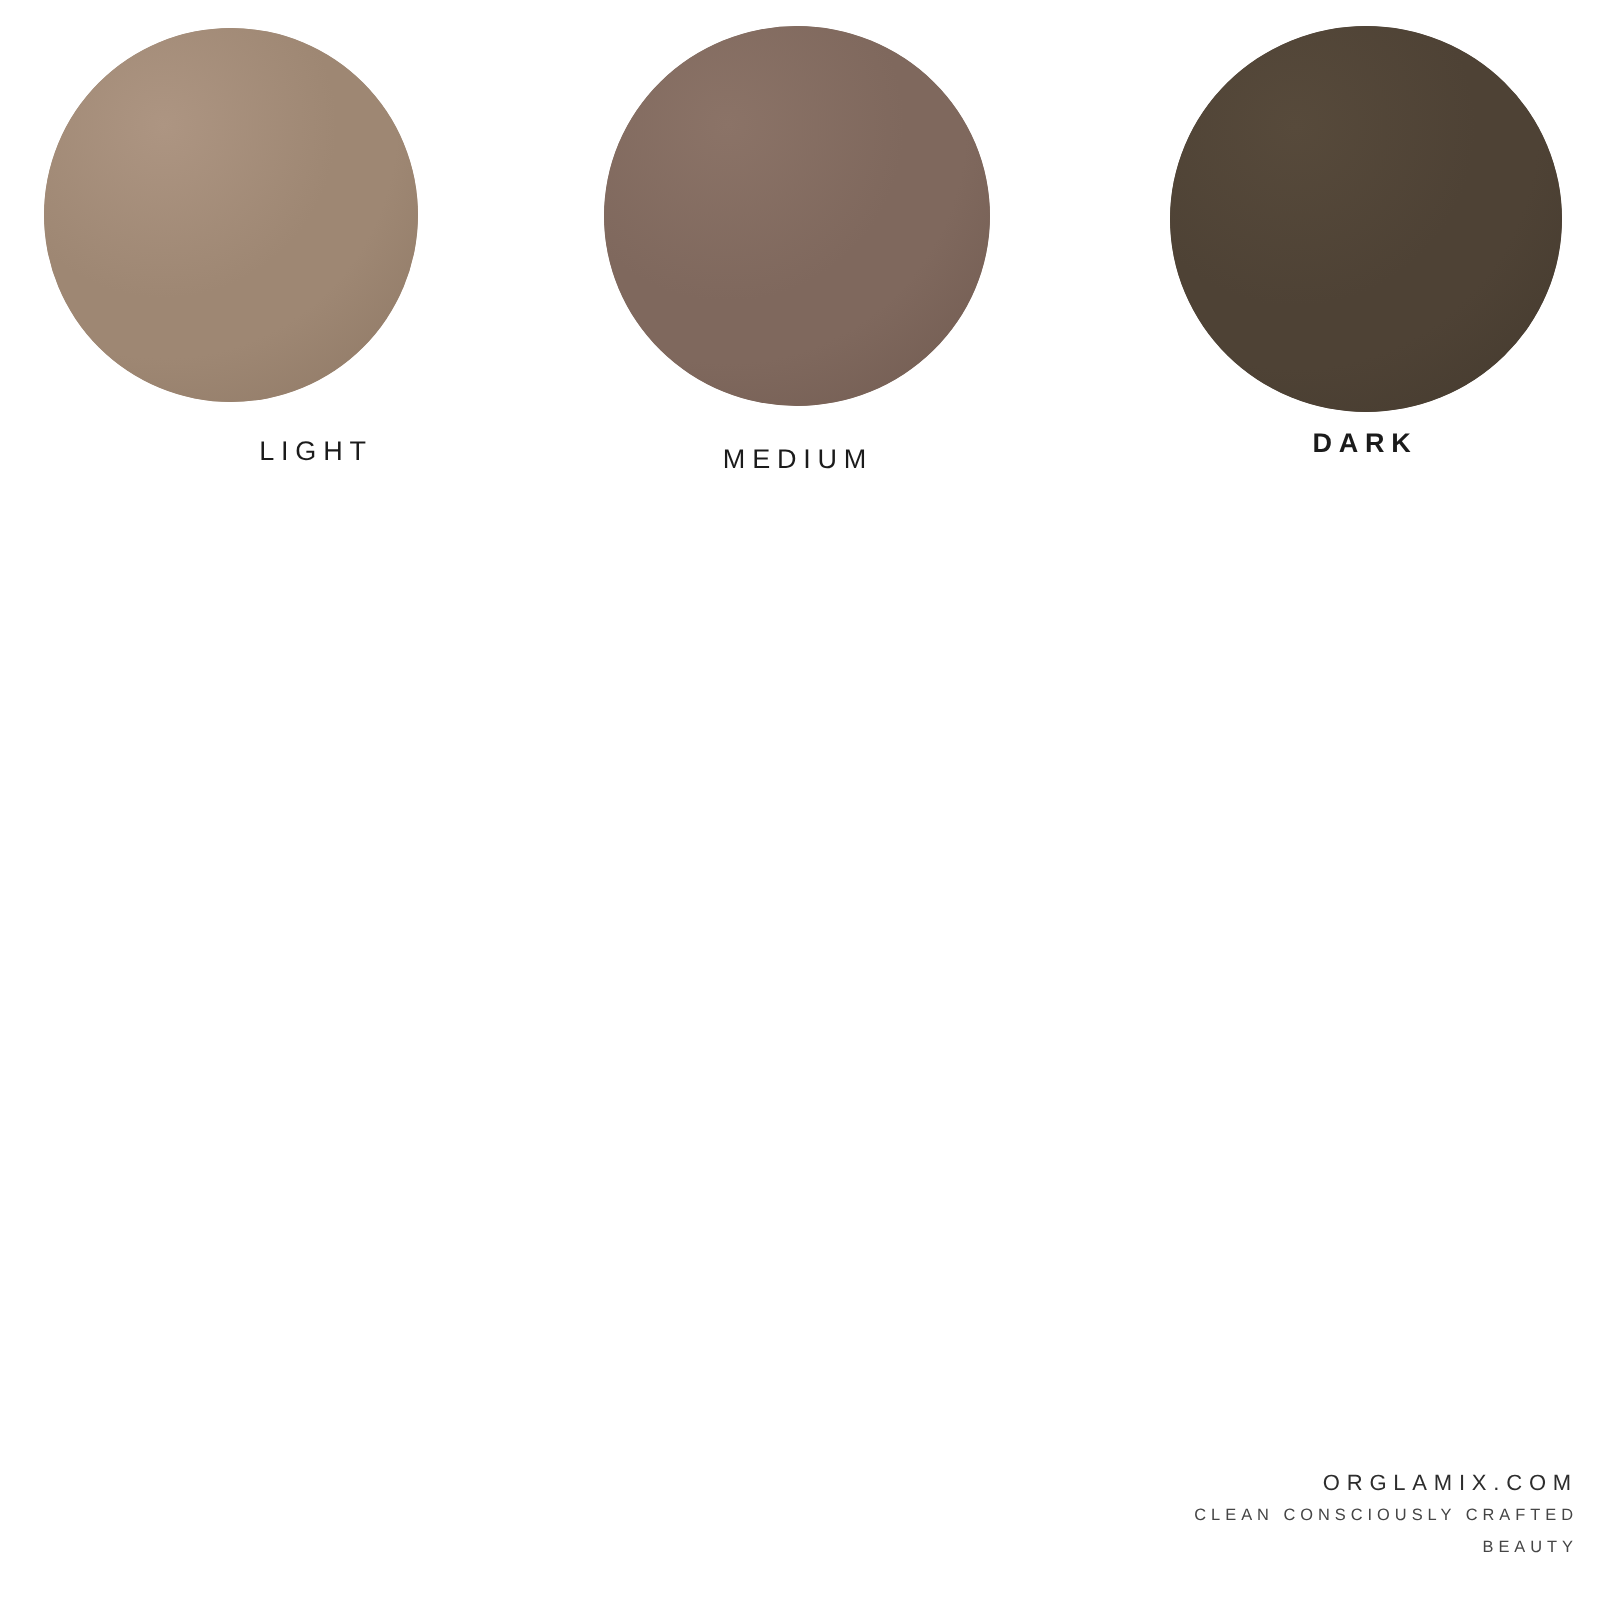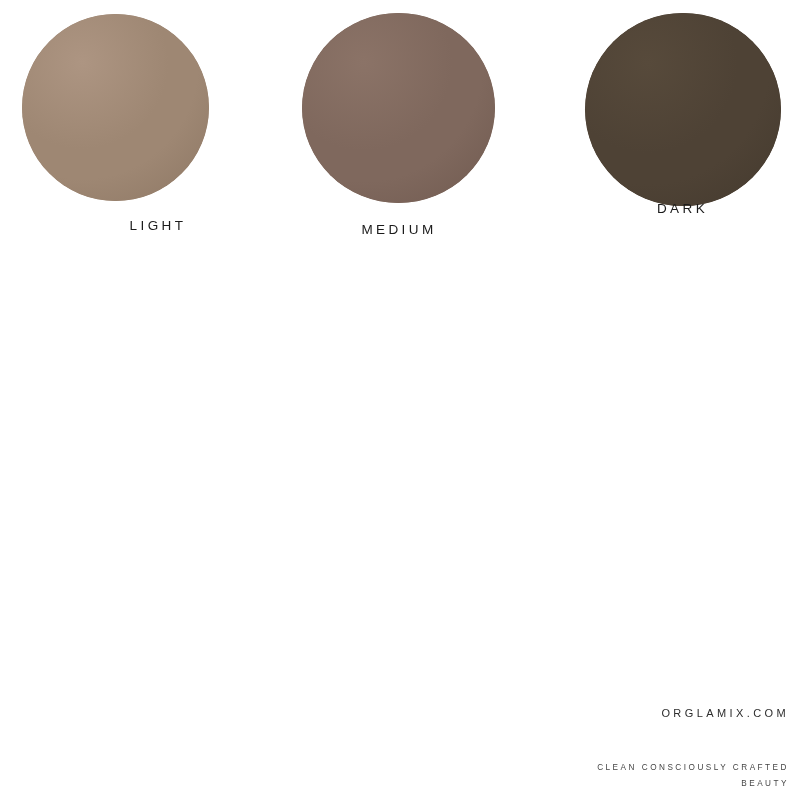--- a/index.html
+++ b/index.html
@@ -68,48 +68,47 @@
   #swatch-light   { left: 0px;   width: 234px; }
   #swatch-light .swatch-disc  { left: 22px;  top: 14px;  width: 187px; height: 187px; }
   #swatch-light .swatch-label { top: 219px; left: 12px; width: 234px; padding-left: 29px; }
 
   #swatch-medium  { left: 280px; width: 238px; }
   #swatch-medium .swatch-disc  { left: 22px; top: 13px; width: 193px; height: 190px; }
   #swatch-medium .swatch-label { top: 223px; left: 0; width: 238px; }
 
   #swatch-dark    { left: 565px; width: 235px; }
   #swatch-dark .swatch-disc   { left: 20px; top: 13px; width: 196px; height: 193px; }
-  #swatch-dark .swatch-label  { top: 202px; left: 0; width: 235px; }
+  #swatch-dark .swatch-label  { top: 215px; left: 0; width: 235px; font-weight: bold; }
 
   
   .brand-block {
     position: absolute;
     right: 11px;
-    bottom: 8px;
+    bottom: 18px;
     width: 420px;
     text-align: right;
     color: #2b2b2b;
   }
   .brand-domain {
     font-size: 11px;
     letter-spacing: 3.4px;
     color: #2d2d2d;
     line-height: 1.5;
     text-transform: uppercase;
     white-space: nowrap;
   }
   .brand-tagline {
     font-size: 8.2px;
     letter-spacing: 2.5px;
     color: #454545;
     line-height: 1.95;
     text-transform: uppercase;
     max-width: 232px;
     margin-left: auto;
-    margin-top: 39px;
   }
 </style>
 </head>
 <body style="background: rgb(255, 255, 255);">
 
 <div id="canvas" style="background: rgb(255, 255, 255);">
 
   <div class="swatch-row">
 
     <div class="swatch" id="swatch-light">

